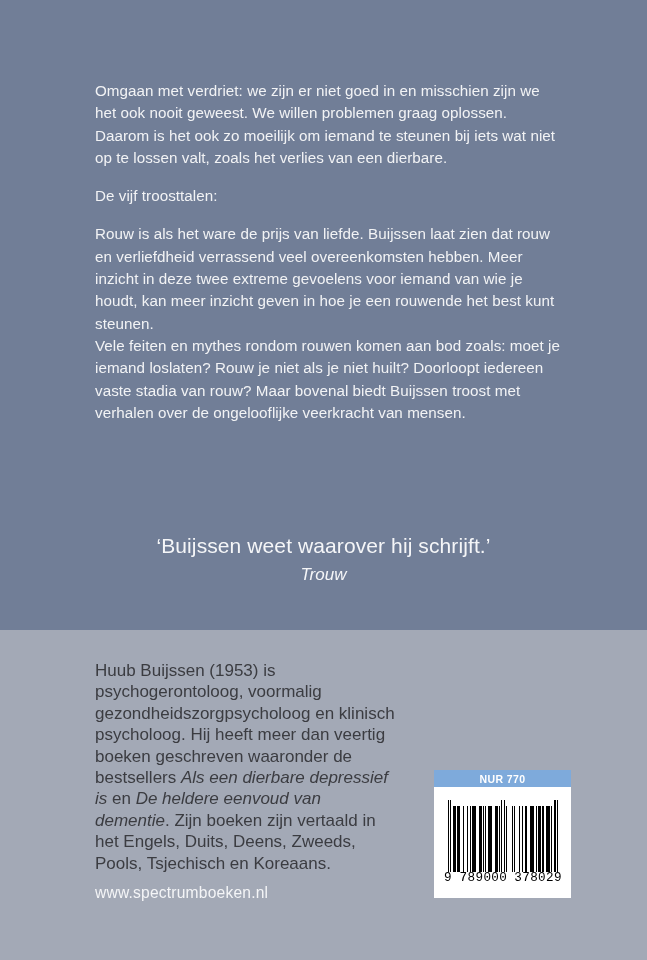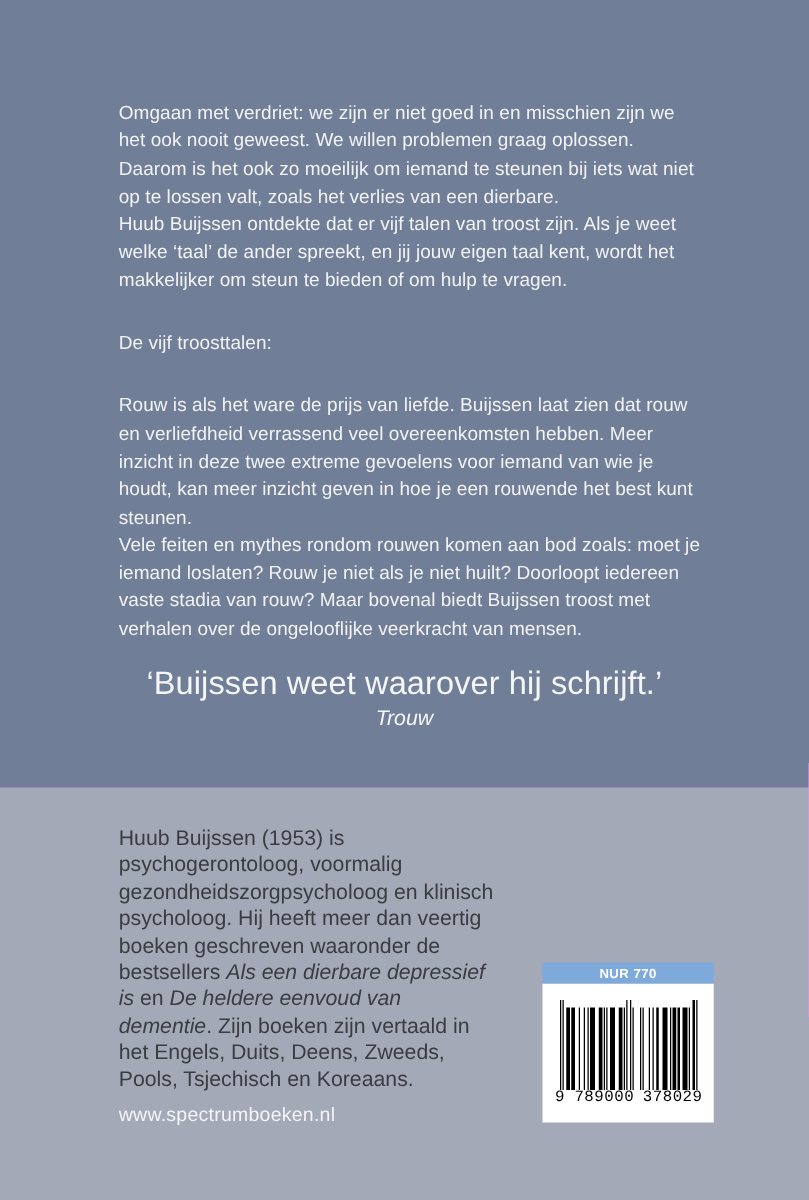--- a/index.html
+++ b/index.html
@@ -43,21 +43,21 @@
     width: 470px;
     color: #f2f3f5;
     font-size: 15.2px;
     line-height: 22.3px;
     letter-spacing: 0.05px;
   }
   .blurb p {
     margin: 0 0 0 0;
   }
   .blurb p.gap {
-    margin-top: 28px;
+    margin-top: 16px;
   }
   .blurb ul {
     margin: 0;
     padding: 0 0 0 18px;
     list-style: none;
   }
   .blurb ul li {
     position: relative;
     padding-left: 14px;
     line-height: 22.3px;
@@ -75,21 +75,21 @@
   
   .quote-wrap {
     position: absolute;
     left: 0;
     top: 531px;
     width: 647px;
     text-align: center;
     color: #f5f6f8;
   }
   .quote-line {
-    font-size: 26px;
+    font-size: 21px;
     line-height: 30px;
     letter-spacing: 0.1px;
     white-space: nowrap;
   }
   .quote-source {
     font-size: 17px;
     line-height: 24px;
     font-style: italic;
     margin-top: 2px;
   }
@@ -180,21 +180,20 @@
 </head>
 <body>
 
 <div id="cover">
 
   <div class="panel-top"></div>
   <div class="panel-bottom"></div>
 
   <div class="blurb">
     <p>Omgaan met verdriet: we zijn er niet goed in en misschien zijn we het ook nooit geweest. We willen problemen graag oplossen. Daarom is het ook zo moeilijk om iemand te steunen bij iets wat niet op te lossen valt, zoals het verlies van een dierbare.</p>
-    <p>Huub Buijssen ontdekte dat er vijf talen van troost zijn. Als je weet welke ‘taal’ de ander spreekt, en jij jouw eigen taal kent, wordt het makkelijker om steun te bieden of om hulp te vragen.</p>
     <p class="gap">De vijf troosttalen:</p>
     <p class="gap">Rouw is als het ware de prijs van liefde. Buijssen laat zien dat rouw en verliefdheid verrassend veel overeenkomsten hebben.  Meer inzicht in deze twee extreme gevoelens voor iemand van wie je houdt, kan meer inzicht geven in hoe je een rouwende het best kunt steunen.</p>
     <p>Vele feiten en mythes rondom rouwen komen aan bod zoals: moet je iemand loslaten? Rouw je niet als je niet huilt? Doorloopt iedereen vaste stadia van rouw? Maar bovenal biedt Buijssen troost met verhalen over de ongelooflijke veerkracht van mensen.</p>
   </div>
 
   <div class="quote-wrap">
     <div class="quote-line">‘Buijssen weet waarover hij schrijft.’</div>
     <div class="quote-source">Trouw</div>
   </div>
 

